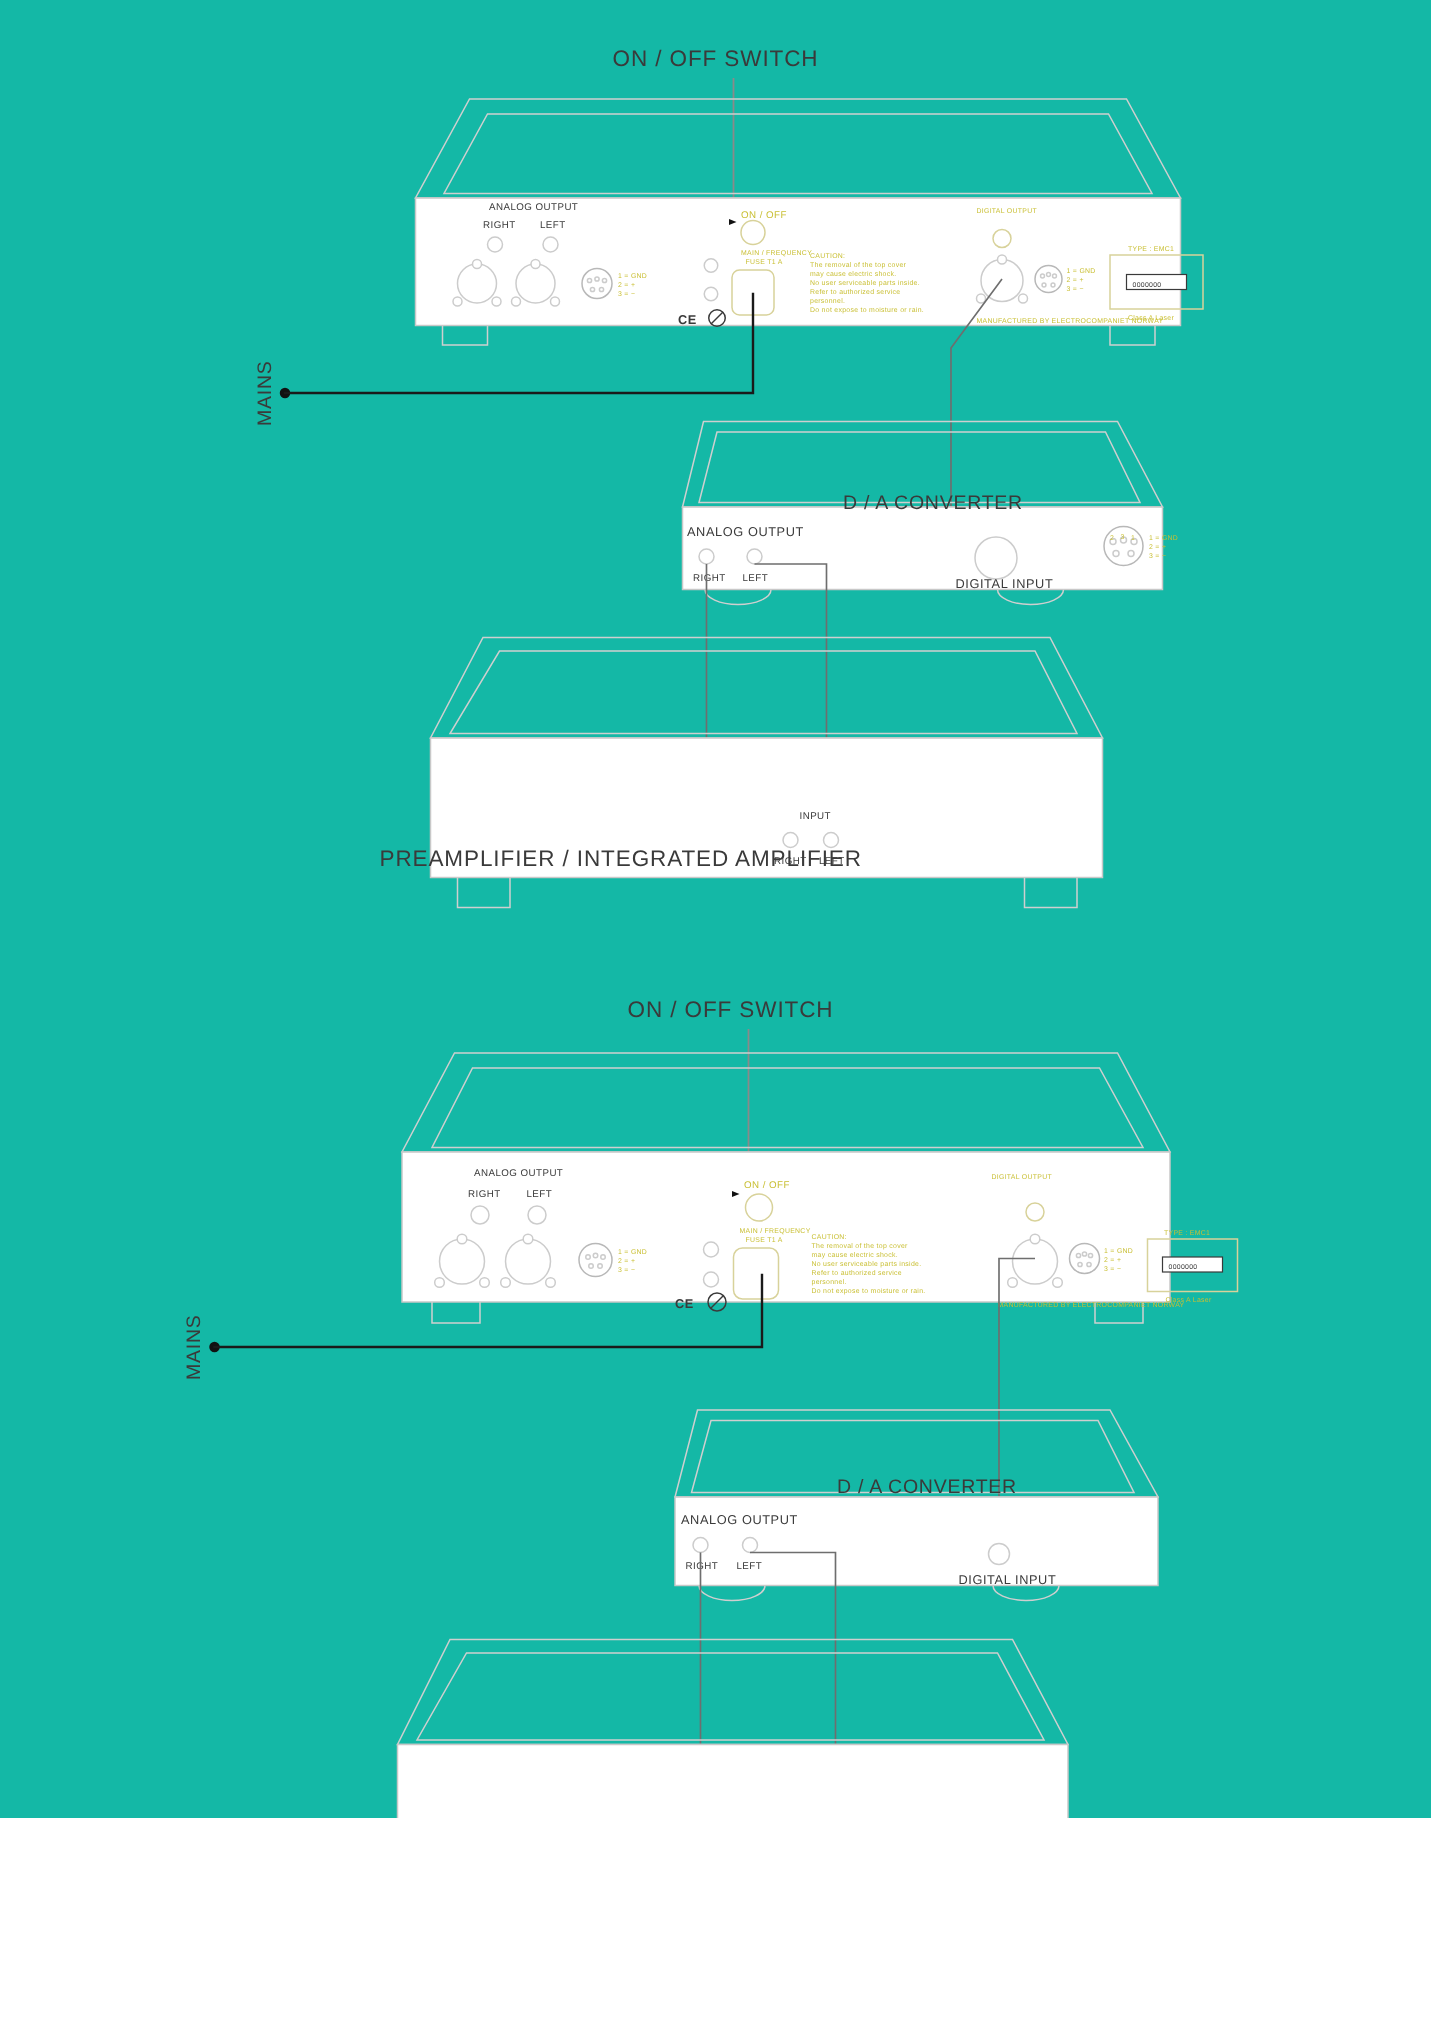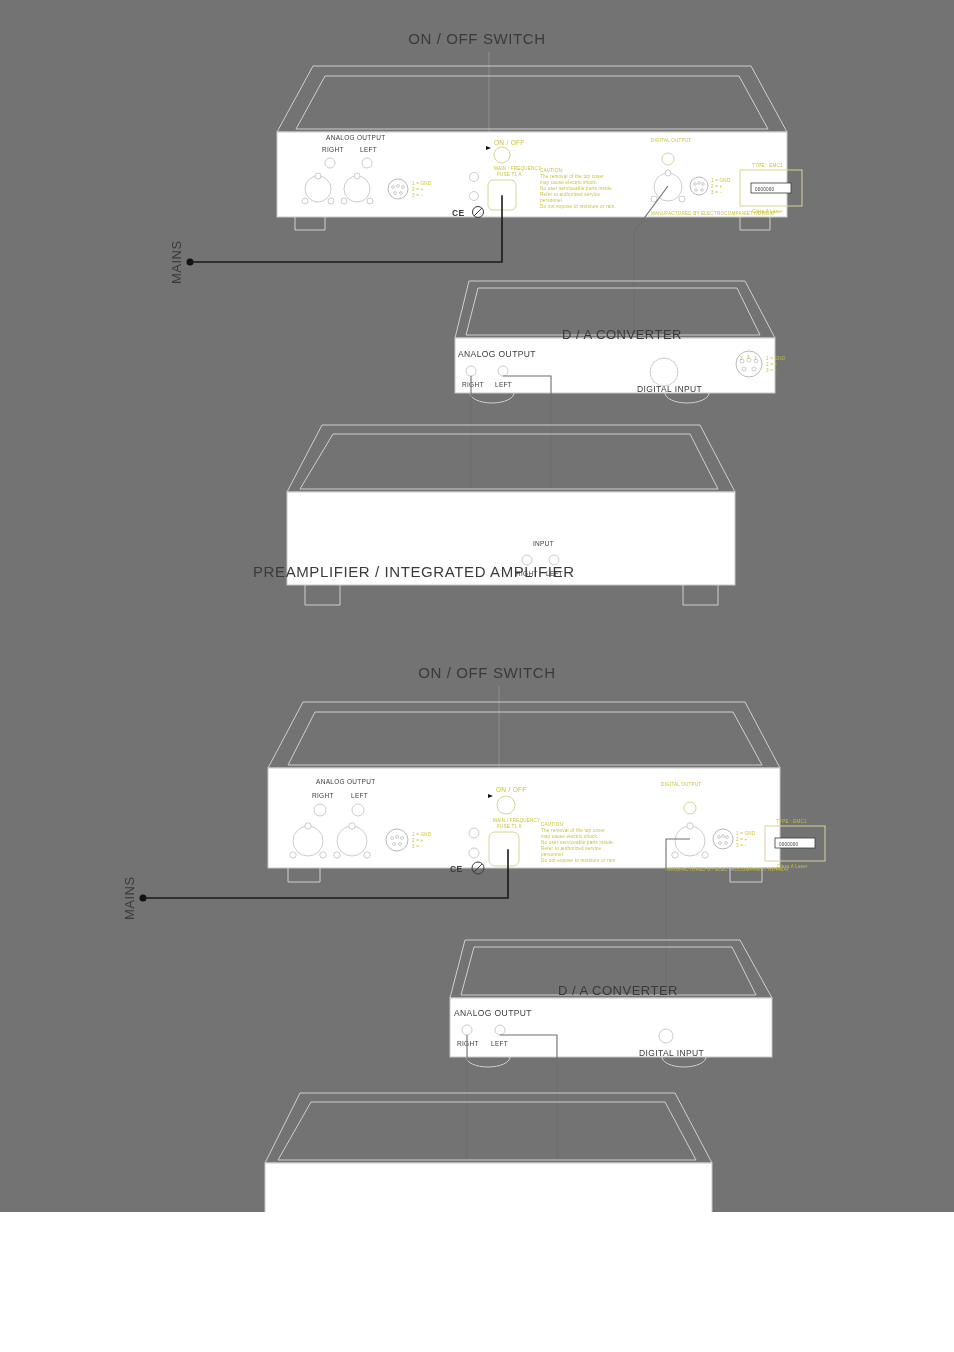--- a/index.html
+++ b/index.html
@@ -6,21 +6,21 @@
   html, body {
     margin: 0; padding: 0;
     background: #ffffff;
     font-family: "Liberation Sans", sans-serif;
   }
   #page {
     position: relative;
     width: 954px;
     height: 1212px;
     overflow: hidden;
-    background: #737373;
+    background: #14b8a6;
   }
   .diagram {
     position: absolute;
     left: 0;
     width: 954px;
   }
   #diagram-1 { top: 0; height: 650px; }
   #diagram-2 { top: 650px; height: 702px; }
 
   svg { display: block; }

